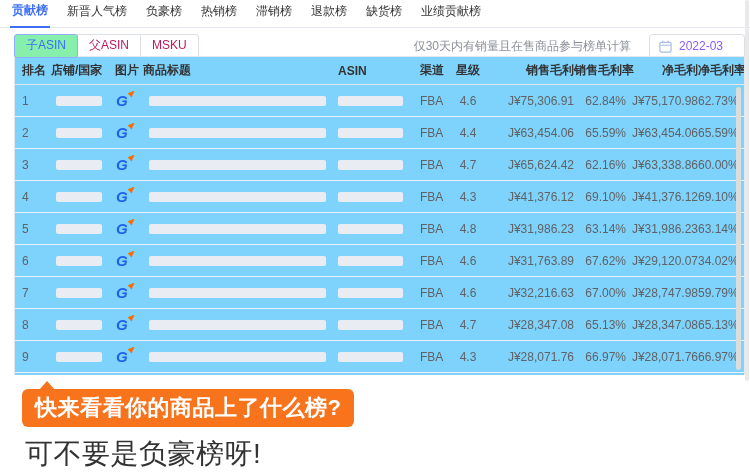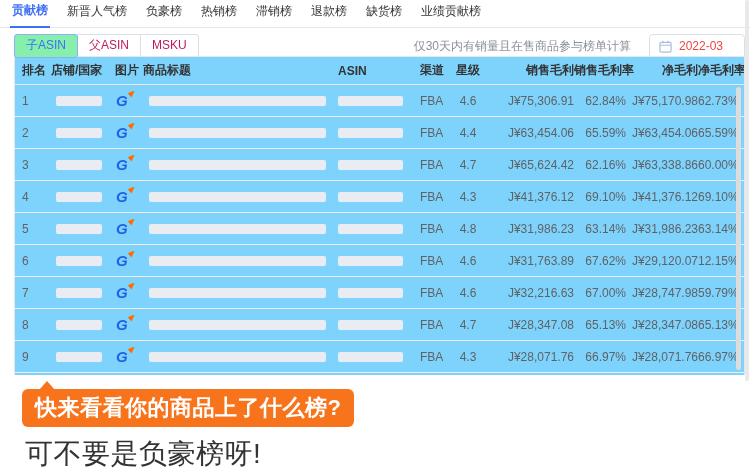--- a/index.html
+++ b/index.html
@@ -20,21 +20,21 @@
   .toolbar { height:28px; margin:4px 5px 0 14px; display:flex; align-items:center; justify-content:space-between; }
   .seg { display:flex; }
   .seg-btn { font-size:12px; color:#be185d; background:#fff; border:1px solid #DCDFE6; padding:4px 11px; margin-left:-1px; cursor:pointer; line-height:1.1; }
   .seg-btn.first { border-radius:3px 0 0 3px; margin-left:0; }
   .seg-btn.last { border-radius:0 3px 3px 0; }
   .seg-btn.active { color:#3D6EF5; background:#86efac; border-color:#8FAEFF; border-radius:3px; position:relative; z-index:1; }
   .toolbar-right { display:flex; align-items:center; }
   .note { font-size:12px; color:#8A8F99; margin-right:18px; }
   .date-input { display:flex; align-items:center; border:1px solid #DCDFE6; border-radius:4px; height:25px; width:96px; padding:0 9px; cursor:pointer; background:#fff; }
   .cal-icon { width:13px; height:13px; margin-right:7px; flex:0 0 auto; }
-  .date-text { font-size:12px; color:#ef4444; }
+  .date-text { font-size:12px; color:#8b5cf6; }
 
   
   .table-wrap { position:absolute; left:14px; top:56px; width:731px; height:319px; border:1px solid #E4E7ED; border-bottom:none; overflow:hidden; background:#7dd3fc; }
   .t-row { display:flex; align-items:center; height:32px; border-bottom:1px solid #EBEEF5; }
   .t-head { height:28px; border-bottom:1px solid #E4E7ED; }
   .t-head .cell { font-weight:bold; color:#333; }
   .cell { font-size:12px; color:#606266; white-space:nowrap; overflow:visible; flex:0 0 auto; }
   .c0 { width:36px;  padding-left:7px; }
   .c1 { width:60px; }
   .c2 { width:32px;  padding-left:4px; }
@@ -226,21 +226,21 @@
         <div class="ph-bar ph-title"></div>
       </div>
     <div class="cell c4">
         <div class="ph-bar ph-asin"></div>
       </div>
     <div class="cell c5">FBA</div>
     <div class="cell c6">4.6</div>
     <div class="cell c7">J¥31,763.89</div>
     <div class="cell c8">67.62%</div>
     <div class="cell c9">J¥29,120.07</div>
-    <div class="cell c10">12.15%</div>
+    <div class="cell c10">34.02%</div>
   </div>
 
   <div class="t-row">
     <div class="cell c0">7</div>
     <div class="cell c1">
         <div class="ph-bar ph-store"></div>
       </div>
     <div class="cell c2"><span class="glogo">G</span></div>
     <div class="cell c3">
         <div class="ph-bar ph-title"></div>

